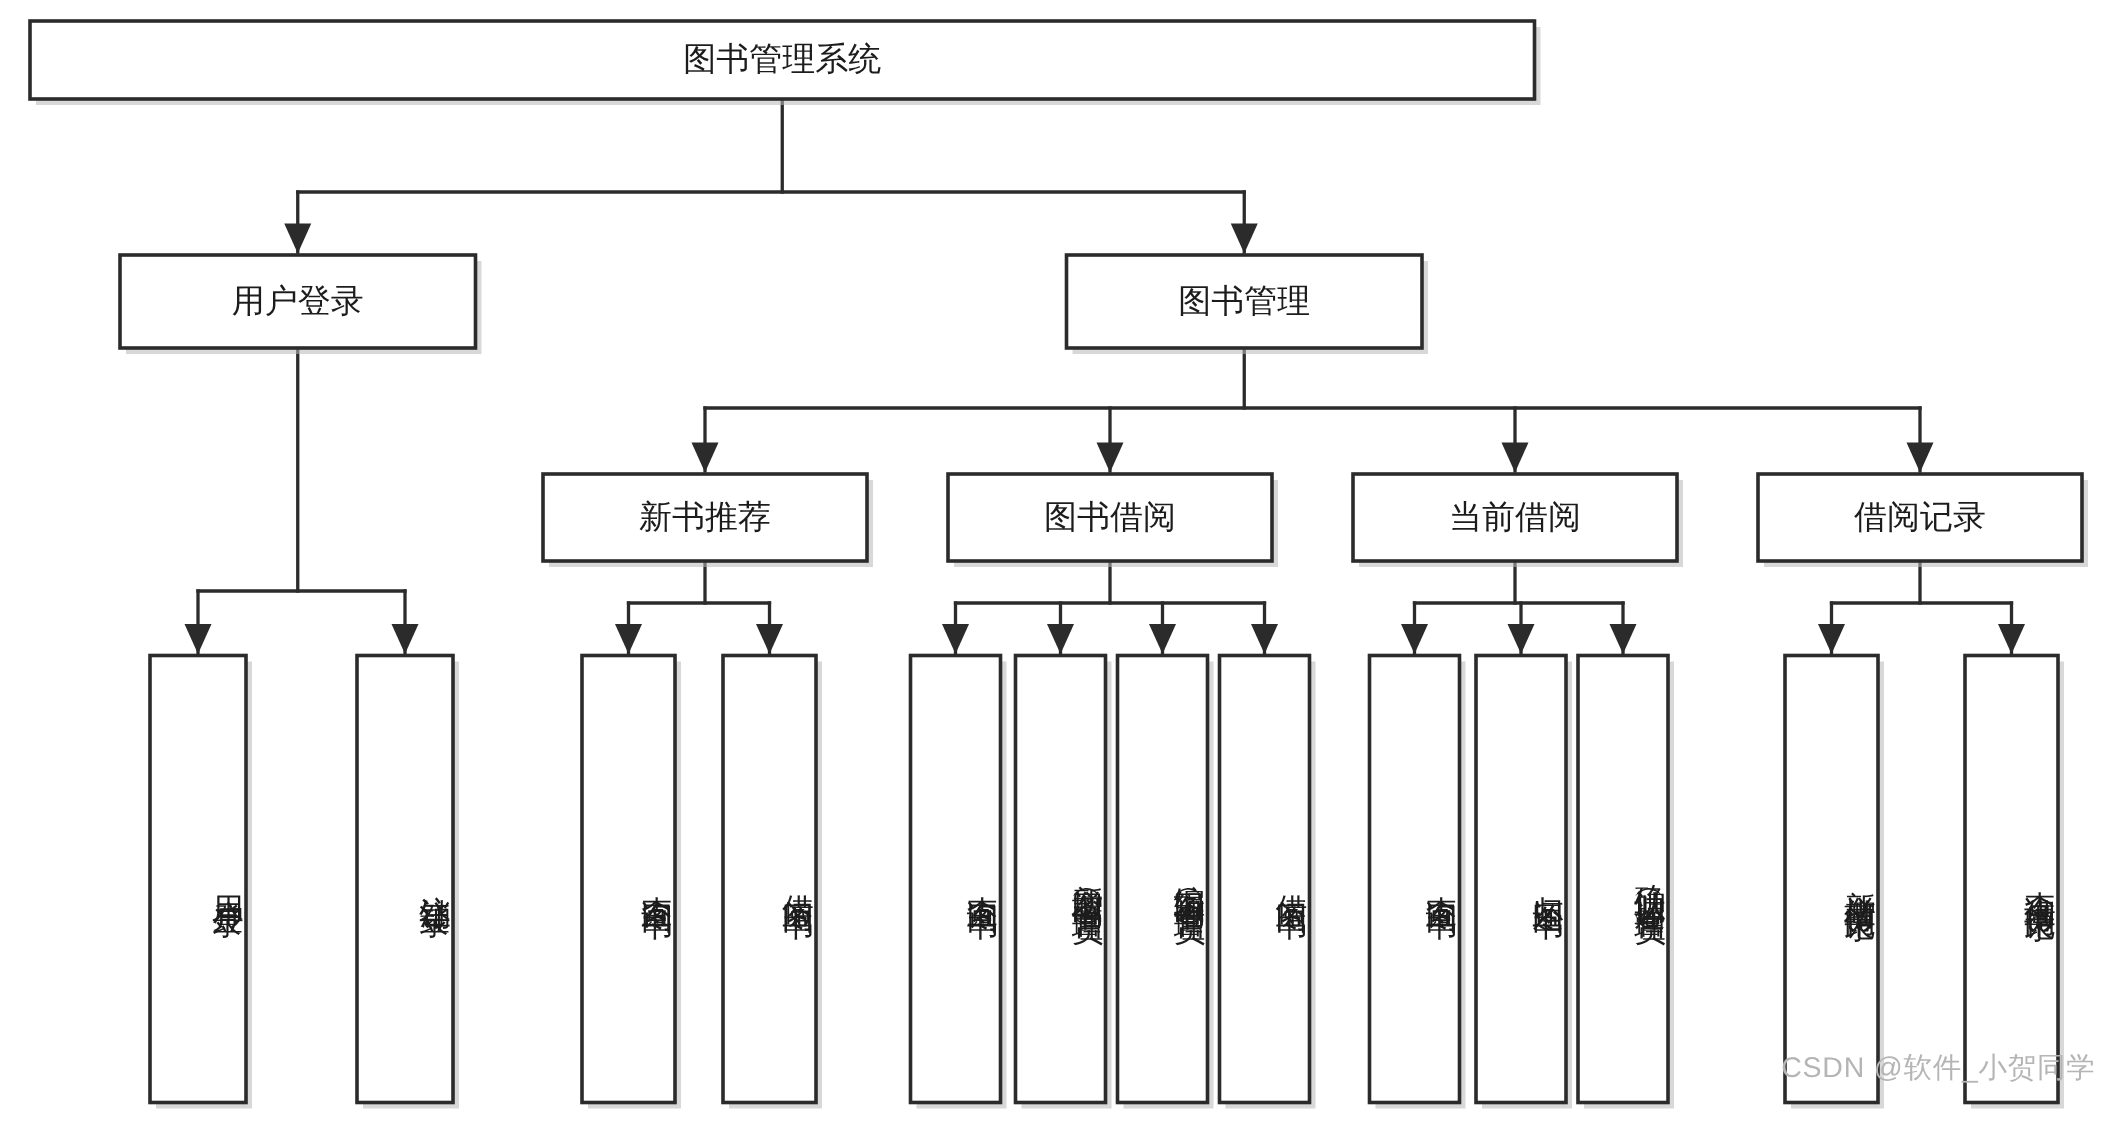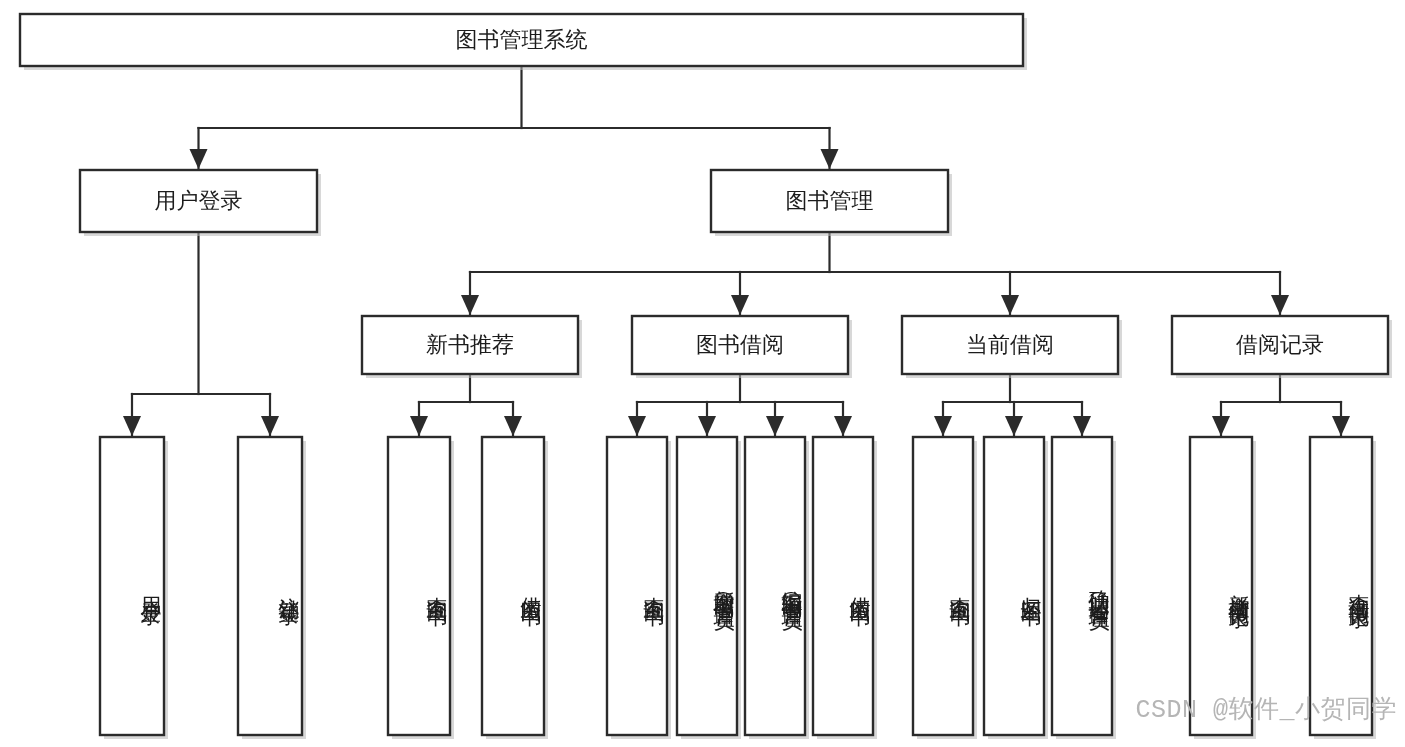--- a/index.html
+++ b/index.html
@@ -65,22 +65,22 @@
     letter-spacing: 3px;
     pointer-events: none;
     display: flex;
     align-items: flex-start;
     justify-content: center;
   }
   .watermark {
     position: absolute;
     right: 8px;
     bottom: 6px;
-    font-family: Liberation Mono, monospace;
-    font-size: 25px;
+    font-family: Liberation Sans, sans-serif;
+    font-size: 19px;
     color: #b5b5b5;
     letter-spacing: 0.5px;
     white-space: nowrap;
   }
 </style>
 </head>
 <body>
 
 <div id="diagram-root">
 

